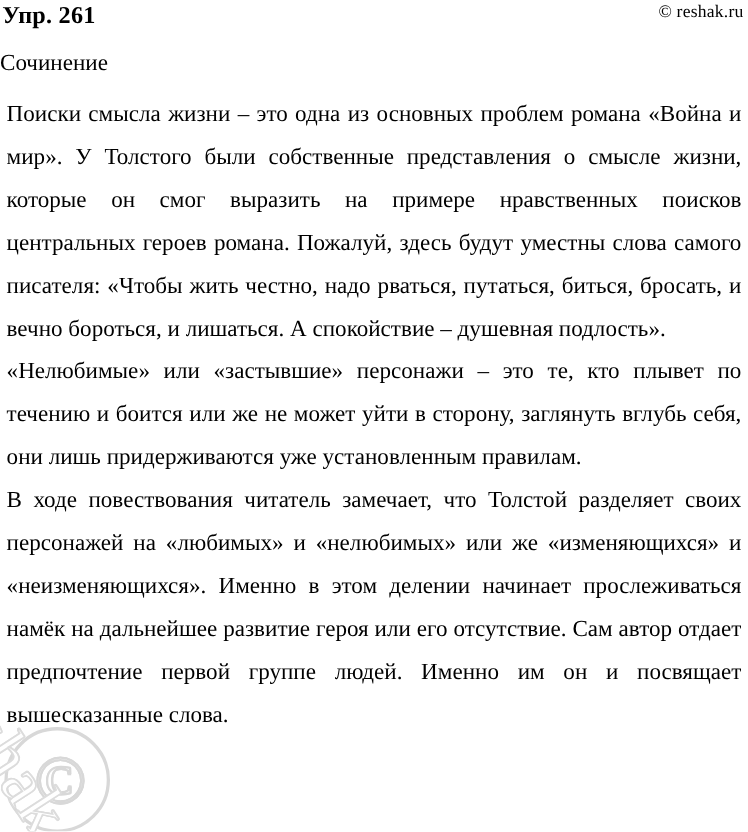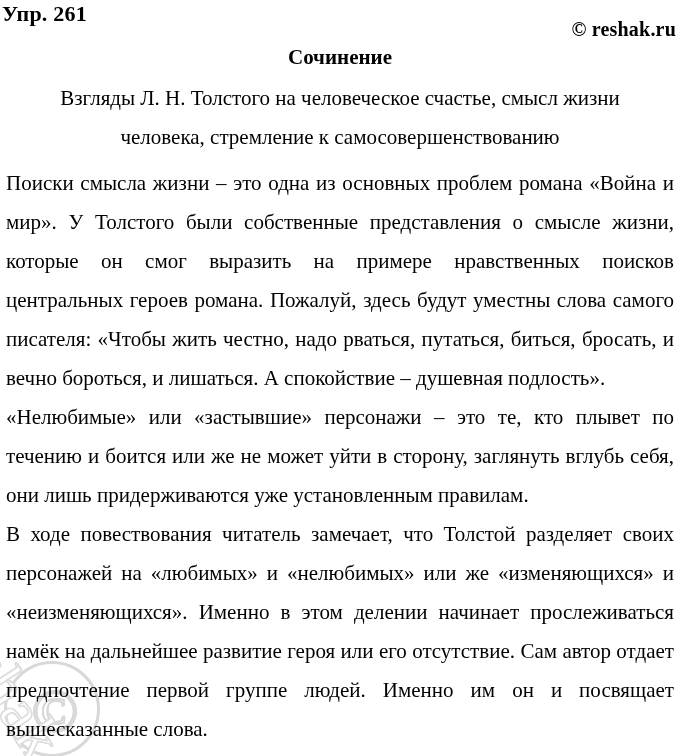--- a/index.html
+++ b/index.html
@@ -92,32 +92,30 @@
     left: 2px;
     top: 1px;
     font-size: 22px;
     font-weight: bold;
     letter-spacing: 0.2px;
   }
   .site-credit {
     position: absolute;
     right: 4px;
     top: 2px;
-    font-size: 20px;
-    font-weight: 700;
+    font-size: 16px;
+    font-weight: 400;
     letter-spacing: 0.2px;
-    margin-top: 16px;
   }
 
   .doc-title {
     margin: 0;
     padding: 0;
-    text-align: center;
     font-size: 21px;
-    font-weight: 700;
+    font-weight: 400;
     line-height: 39px;
     margin-top: 8px;
   }
   .doc-subtitle {
     margin: 0;
     padding: 0 6px;
     text-align: center;
     font-size: 21px;
     font-weight: 400;
     line-height: 39px;
@@ -162,24 +160,20 @@
 
   <div class="content-layer">
 
     <div class="page-header">
       <div class="exercise-number">Упр. 261</div>
       <div class="site-credit">© reshak.ru</div>
     </div>
 
     <h1 class="doc-title">Сочинение</h1>
 
-    <h2 class="doc-subtitle">
-      <span class="sub-line">Взгляды Л. Н. Толстого на человеческое счастье, смысл жизни</span>
-      <span class="sub-line">человека, стремление к самосовершенствованию</span>
-    </h2>
 
     <div class="body-text">
       <p class="first-para">Поиски смысла жизни – это одна из основных проблем романа «Война и мир». У Толстого были собственные представления о смысле жизни, которые он смог выразить на примере нравственных поисков центральных героев романа. Пожалуй, здесь будут уместны слова самого писателя: «Чтобы жить честно, надо рваться, путаться, биться, бросать, и вечно бороться, и лишаться. А спокойствие – душевная подлость».</p>
       <p>«Нелюбимые» или «застывшие» персонажи – это те, кто плывет по течению и боится или же не может уйти в сторону, заглянуть вглубь себя, они лишь придерживаются уже установленным правилам.</p>
       <p>В ходе повествования читатель замечает, что Толстой разделяет своих персонажей на «любимых» и «нелюбимых» или же «изменяющихся» и «неизменяющихся». Именно в этом делении начинает прослеживаться намёк на дальнейшее развитие героя или его отсутствие. Сам автор отдает предпочтение первой группе людей. Именно им он и посвящает вышесказанные слова.</p>
     </div>
 
   </div>
 </div>
 

